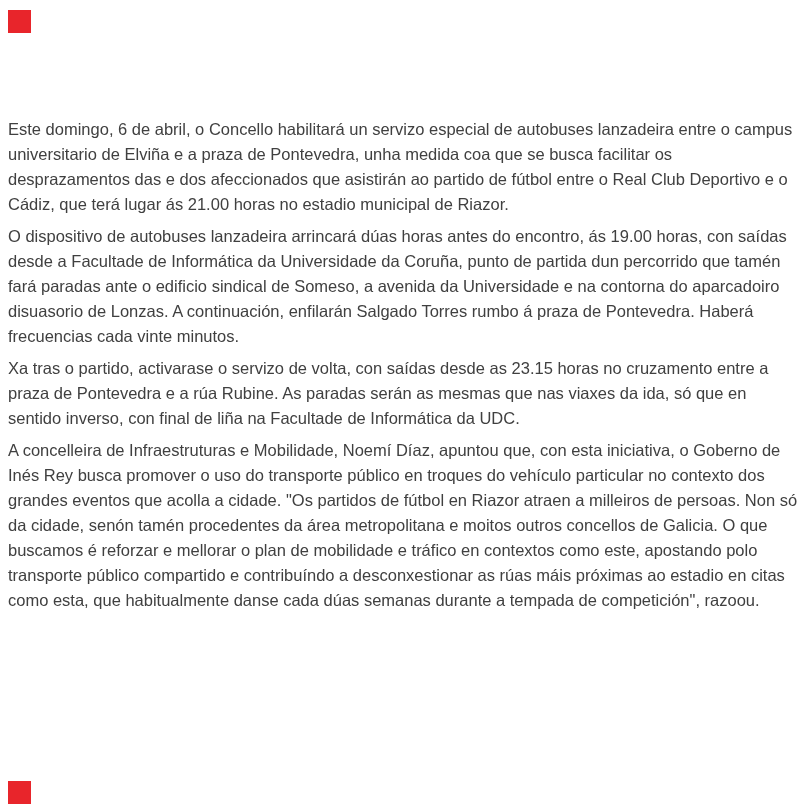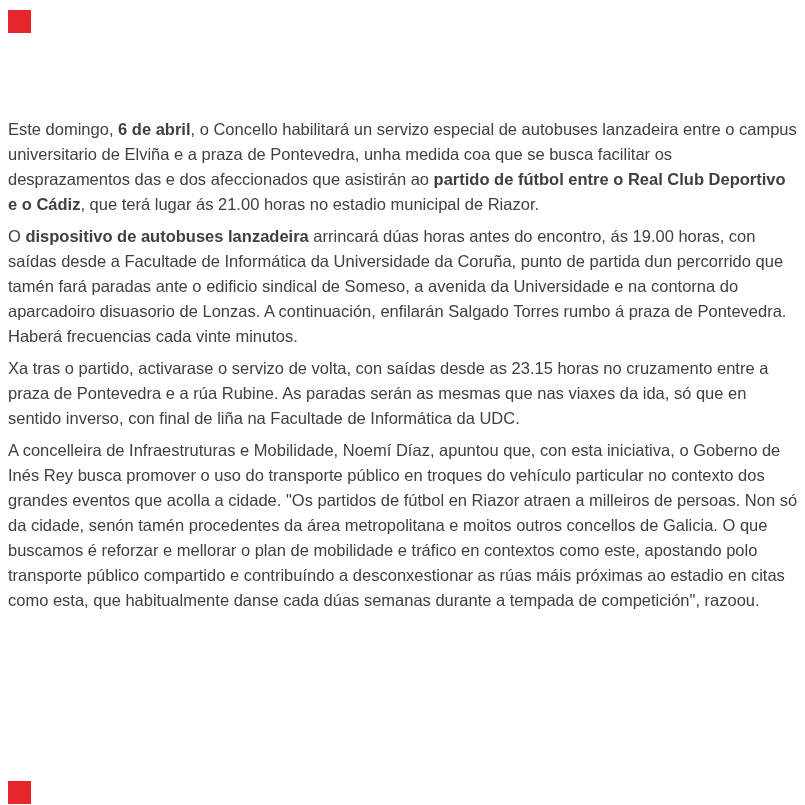--- a/index.html
+++ b/index.html
@@ -25,21 +25,21 @@
     left: 8px;
     right: 7px;
     font-size: 16.5px;
     line-height: 25px;
     font-weight: 400;
   }
   .article p {
     margin: 0 0 7px 0;
   }
   .article b {
-    font-weight: 700;
+    font-weight: 400;
   }
 </style>
 </head>
 <body style="background: rgb(255, 255, 255);">
 
 <div class="red-marker top" style="background-color: rgb(232, 37, 43);"></div>
 
 <main class="article" style="color: rgb(64, 64, 64);">
     <p><span>Este domingo, </span><b>6 de abril</b><span>, o Concello habilitará un servizo especial de autobuses lanzadeira entre o campus universitario de Elviña e a praza de Pontevedra, unha medida coa que se busca facilitar os desprazamentos das e dos afeccionados que asistirán ao </span><b>partido de fútbol entre o Real Club Deportivo e o Cádiz</b><span>, que terá lugar ás 21.00 horas no estadio municipal de Riazor.</span></p>
     <p><span>O </span><b>dispositivo de autobuses lanzadeira</b><span> arrincará dúas horas antes do encontro, ás 19.00 horas, con saídas desde a Facultade de Informática da Universidade da Coruña, punto de partida dun percorrido que tamén fará paradas ante o edificio sindical de Someso, a avenida da Universidade e na contorna do aparcadoiro disuasorio de Lonzas. A continuación, enfilarán Salgado Torres rumbo á praza de Pontevedra. Haberá frecuencias cada vinte minutos.</span></p>

